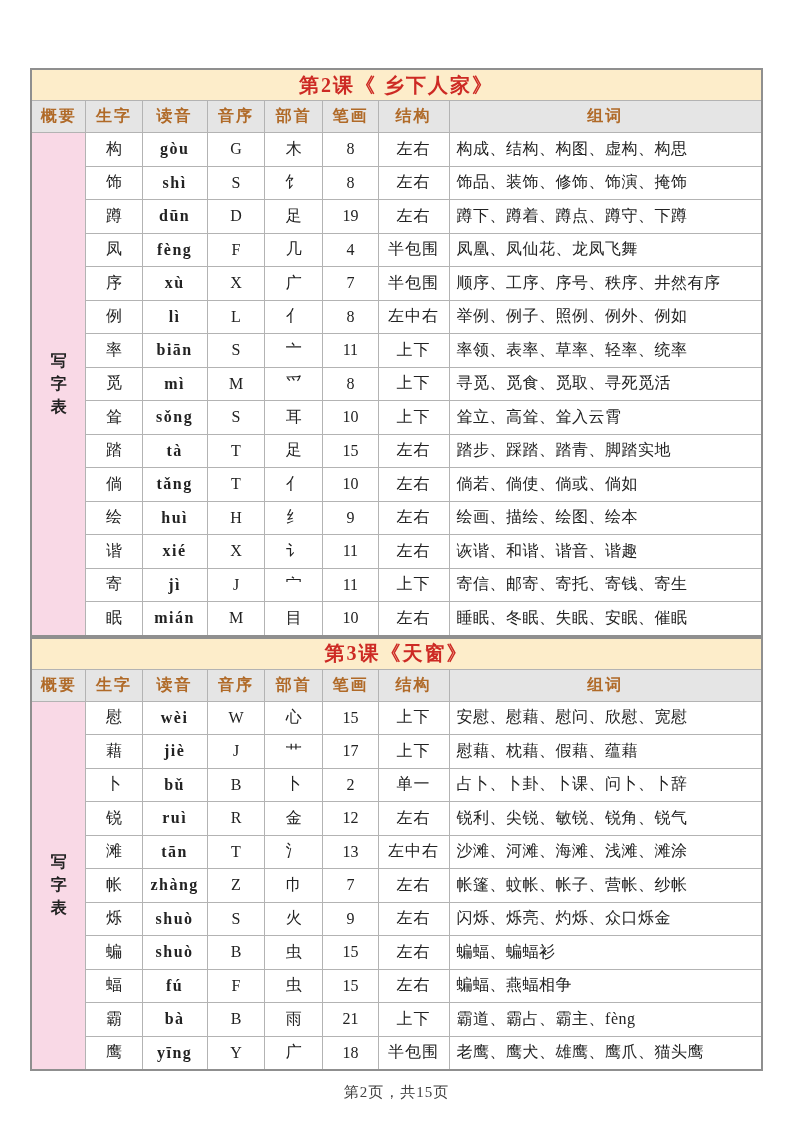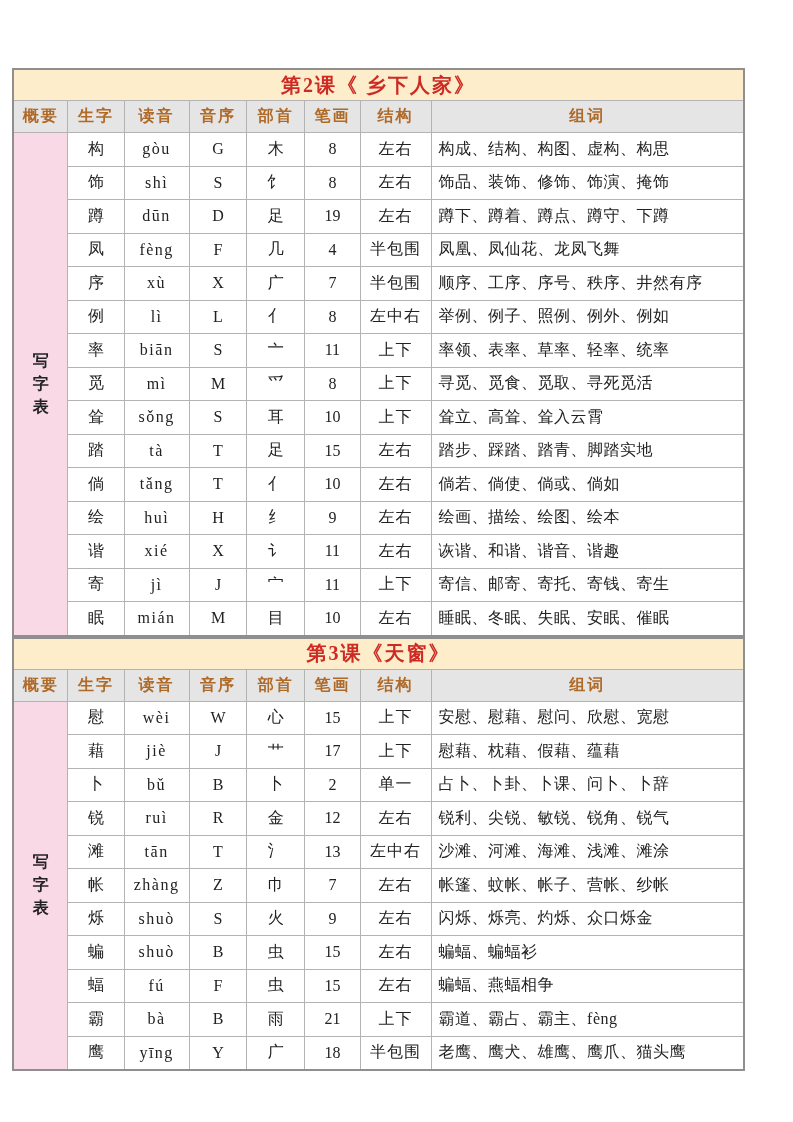--- a/index.html
+++ b/index.html
@@ -1,21 +1,21 @@
 <!DOCTYPE html>
 <html><head>
 <meta charset="utf-8">
 <style>
   html, body { margin:0; padding:0; background:#ffffff; }
   body {
     width:793px; height:1122px; position:relative; overflow:hidden;
     font-family:"Liberation Serif", serif;
   }
   .page { position:absolute; inset:0; background:#ffffff; }
-  .content { position:absolute; left:12px; top:68px; width:733px; }
+  .content { position:absolute; left:30px; top:68px; width:733px; }
   table.grid {
     border-collapse:collapse; width:733px; table-layout:fixed;
     border:2px solid #8f8f8f;
   }
   table.grid td {
     border:1px solid #b3b3b3; text-align:center; padding:0;
     overflow:hidden; white-space:nowrap;
   }
   .title-cell {
     background:#fdedca; color:#cd2a24; font-weight:bold;
@@ -27,21 +27,21 @@
   }
   .side-cell {
     background:#f9d9e6; color:#3a3ac6; font-weight:bold;
     font-size:21px; vertical-align:middle;
   }
   .side-cell .vchar { line-height:1.0; margin:7px 0; }
   table.grid tr.datarow td { height:32.5px; font-size:16px; color:#222222; }
   .cell-char  { font-size:18px; color:#1c1c1c; }
   .cell-char.blue { color:#2e74b5; }
   .cell-pinyin {
-    color:#b34745; font-weight:normal; font-size:15px; letter-spacing:1.5px;
+    color:#b34745; font-weight:bold; font-size:15px; letter-spacing:1.5px;
   }
   .cell-initial { font-size:16px; }
   .cell-radical { font-size:15px; }
   .cell-strokes { font-size:16px; }
   .cell-structure { font-size:15px; letter-spacing:1px;font-family:Liberation Serif, serif; }
   .cell-words {
     text-align:left !important; padding-left:7px !important;
     font-size:15.5px; letter-spacing:0.5px;margin-left:14px;
   }
   .footer {
@@ -350,13 +350,14 @@
               <td class="cell-initial">Y</td>
               <td class="cell-radical">广</td>
               <td class="cell-strokes">18</td>
               <td class="cell-structure">半包围</td>
               <td class="cell-words">老鹰、鹰犬、雄鹰、鹰爪、猫头鹰</td>
             </tr>
           </tbody>
         </table>
       </div>
   </div>
+  <div class="footer">第2页，共15页</div>
 </div>
 
 </body></html>

